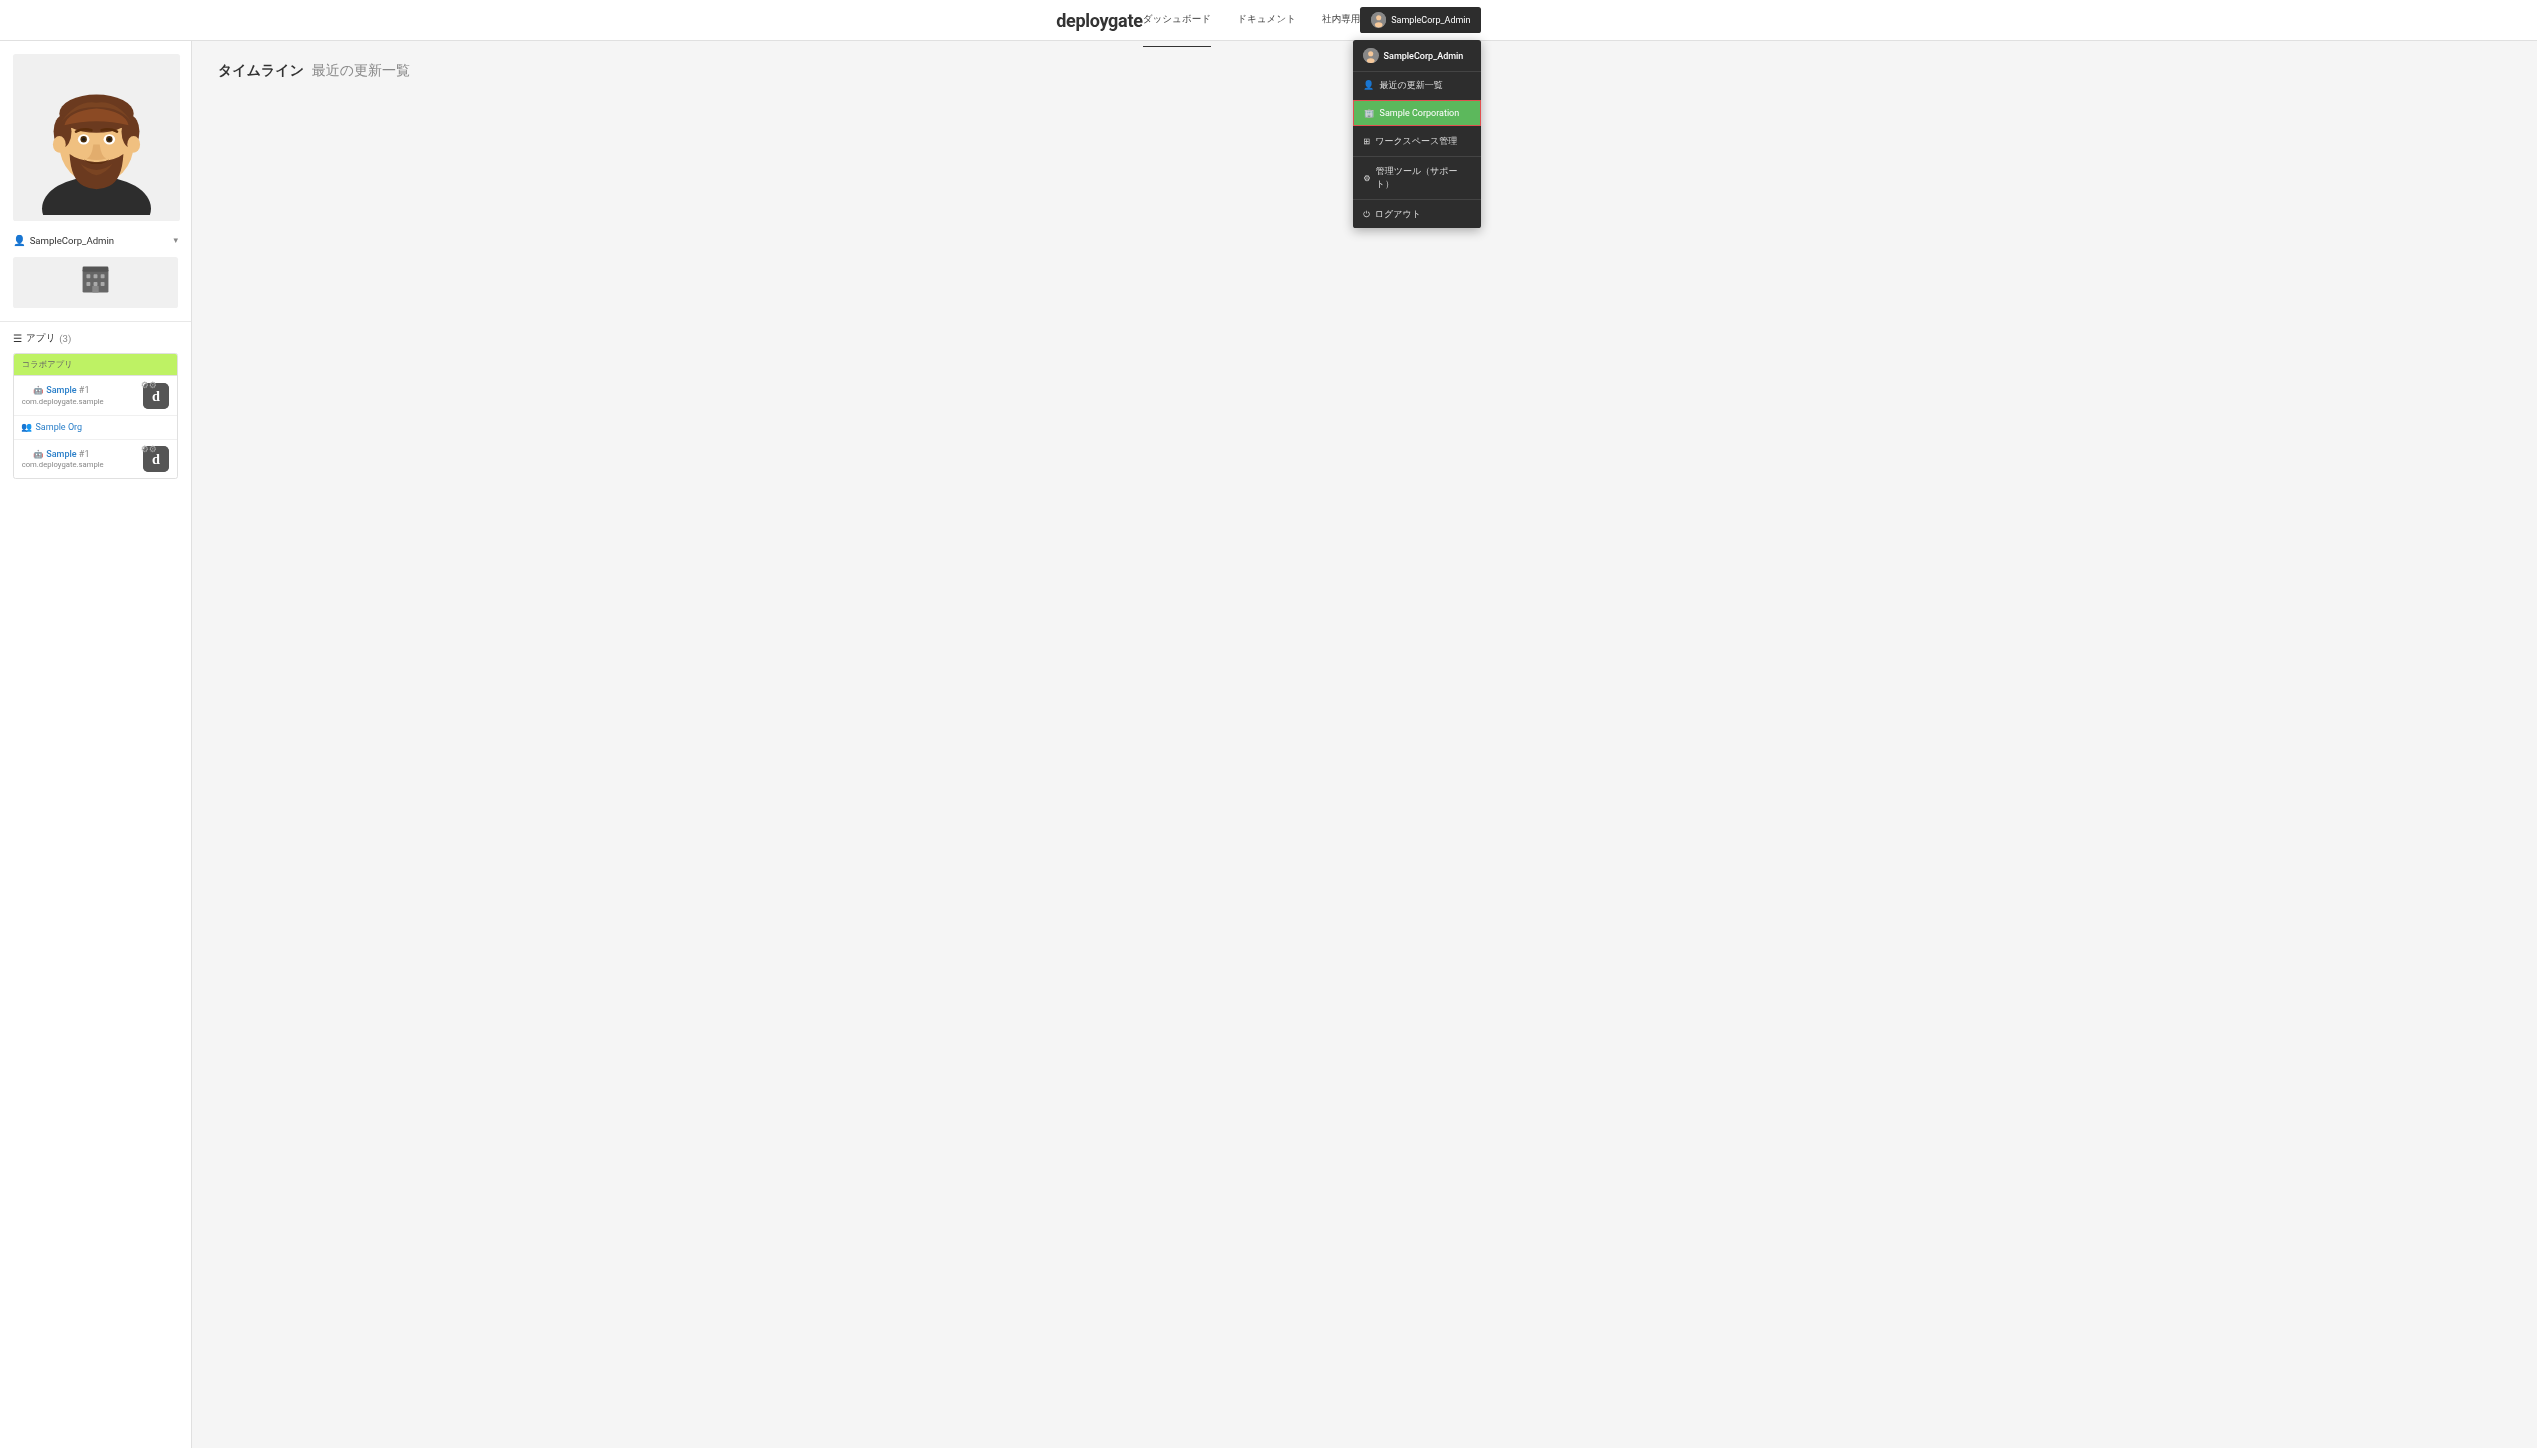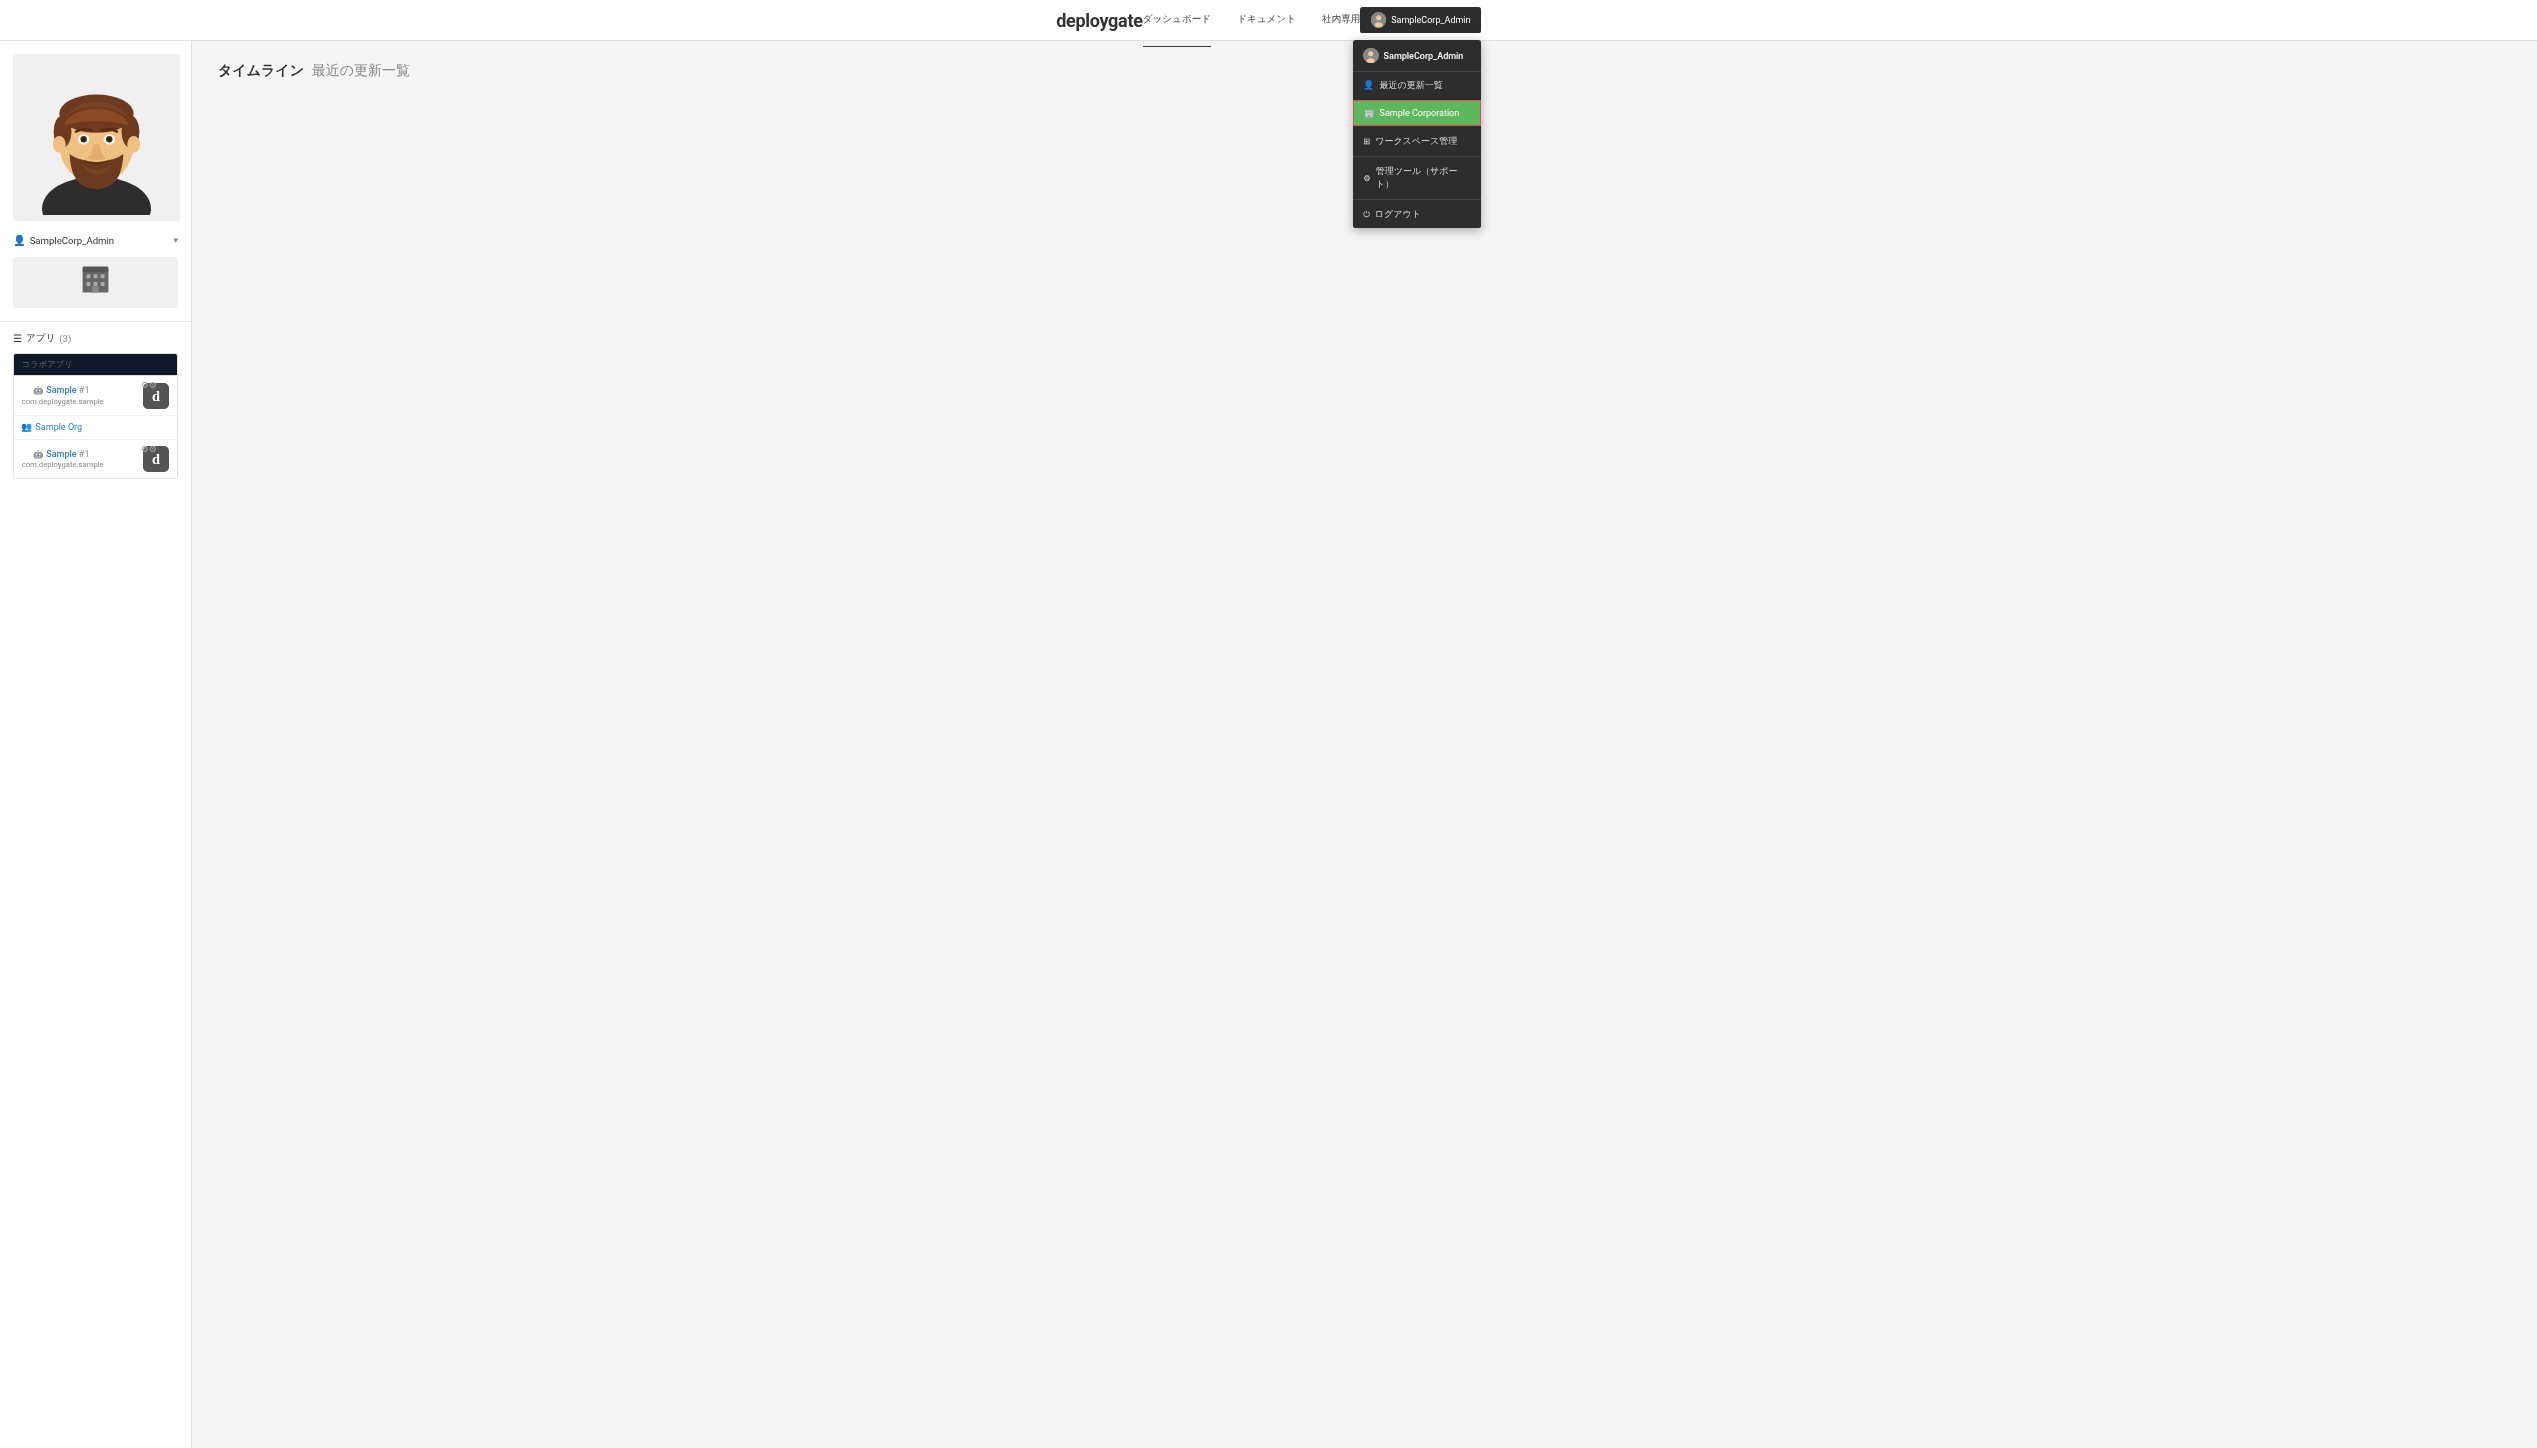--- a/index.html
+++ b/index.html
@@ -180,21 +180,21 @@
     }
     .apps-list-box {
       border: 0.6px solid #e0e0e0;
       border-radius: 2.6px;
       overflow: hidden;
     }
     .collab-label {
       padding: 5.1px 7.7px;
       font-size: 8.3px;
       color: #666;
-      background: #0f172a;
+      background: #bef264;
       border-bottom: 0.6px solid #e0e0e0;
     }
     .app-item {
       display: flex;
       align-items: center;
       justify-content: space-between;
       padding: 6.4px 7.7px;
       border-bottom: 0.6px solid #f0f0f0;
     }
     .app-item:last-child { border-bottom: none; }

